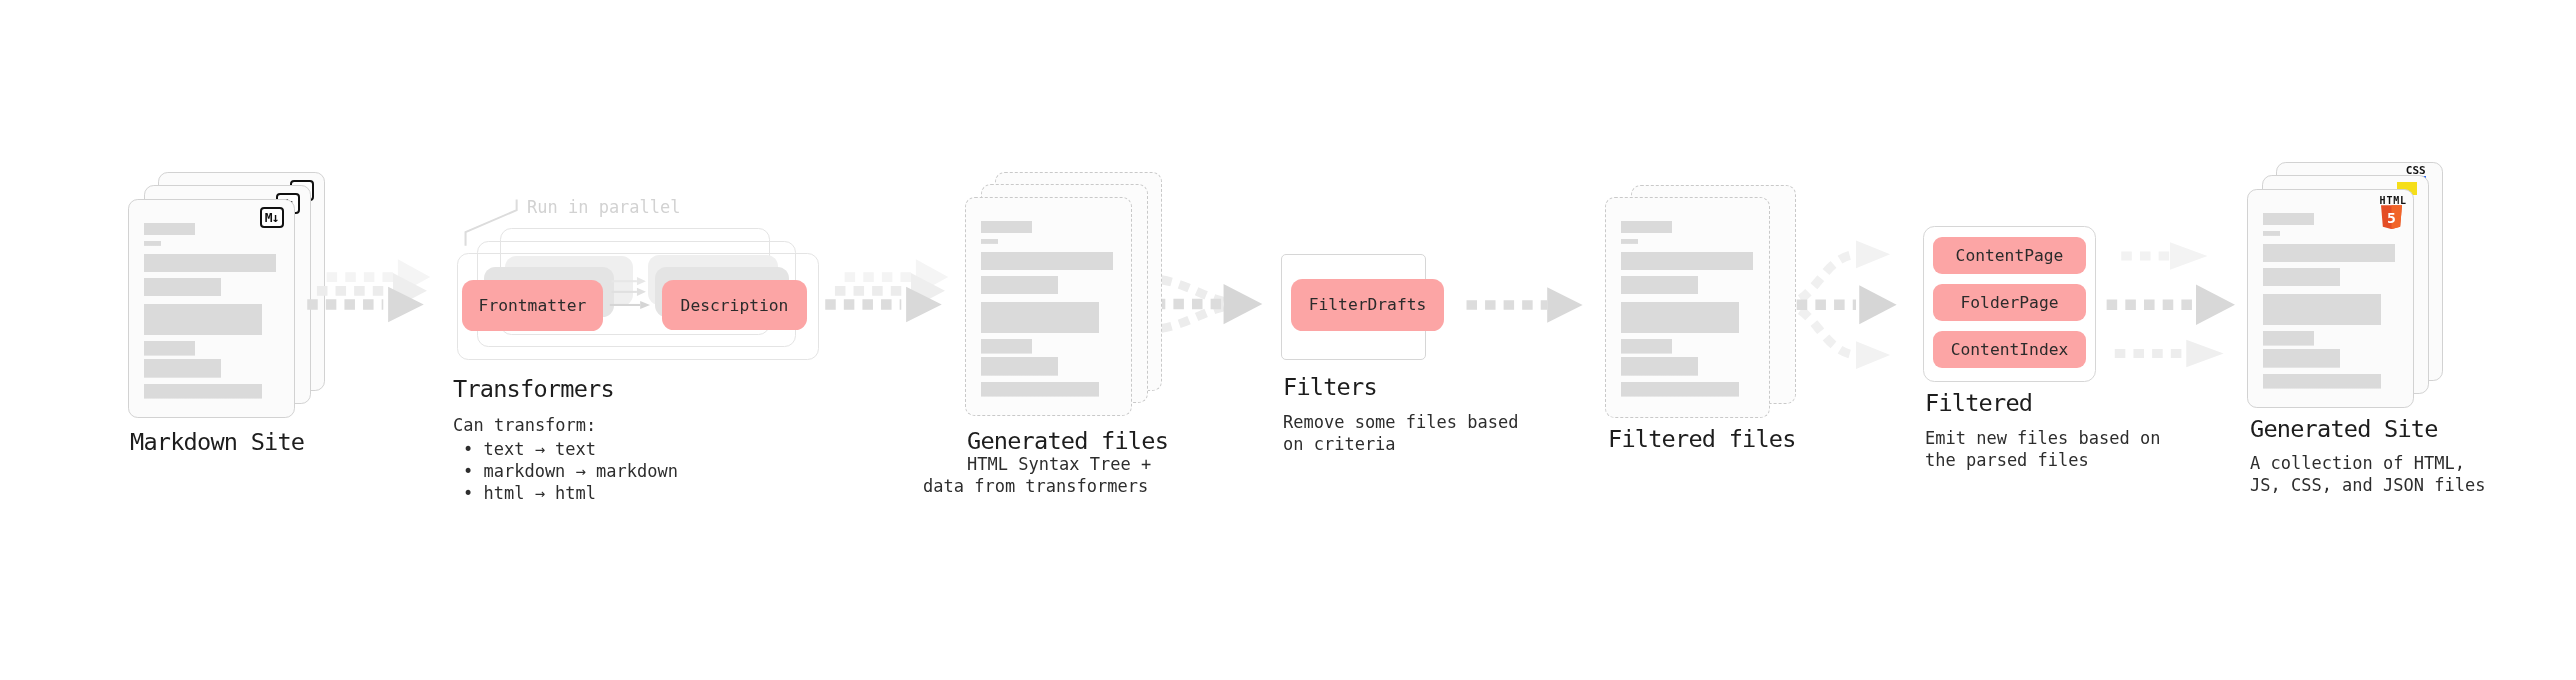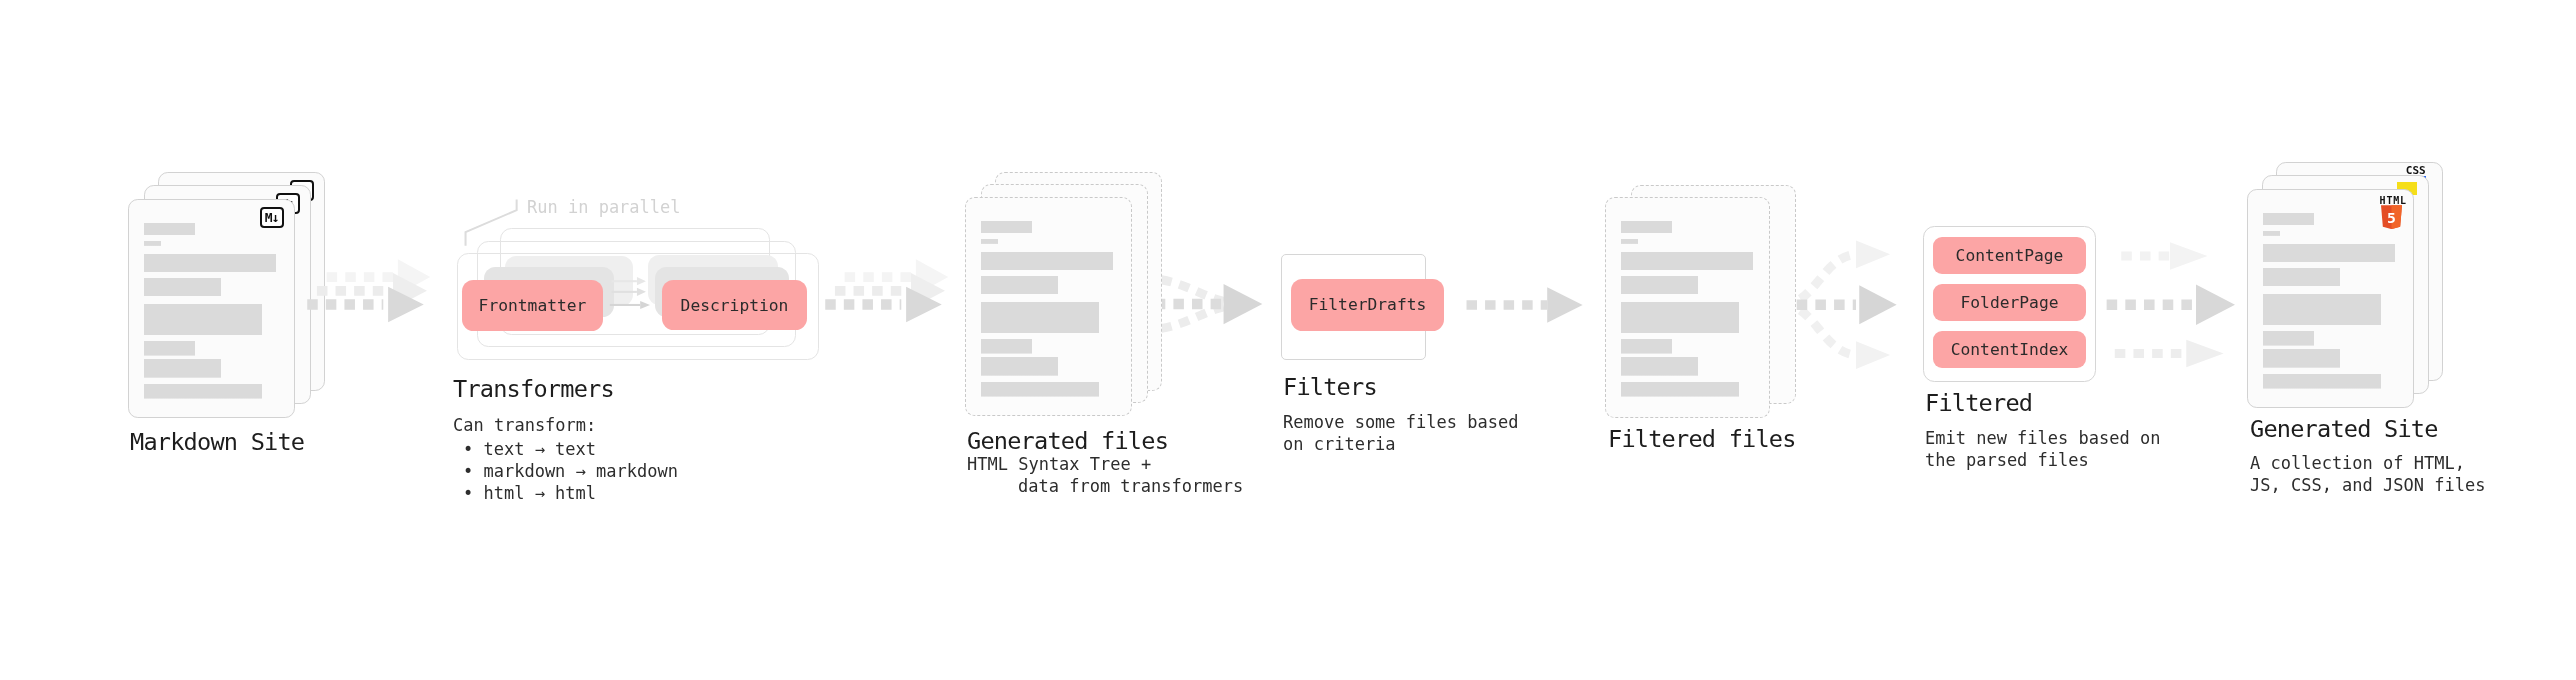--- a/index.html
+++ b/index.html
@@ -123,21 +123,21 @@
 
   <div>
     <div class="file-card dashed" style="left:995px;top:172px;z-index:1"></div>
     <div class="file-card dashed" style="left:981px;top:184px;z-index:2"></div>
     <div class="file-card dashed" style="left:965px;top:197px;z-index:3">
       <div class="skeleton"></div>
     </div>
   </div>
   <div class="stage-label" style="left:967px;top:427px">Generated files</div>
   <div class="stage-sub" style="left:967px;top:453px">HTML Syntax Tree +</div>
-  <div class="stage-sub" style="left:1018px;top:475px">data from transformers</div>
+  <div class="stage-sub" style="left:923px;top:475px">data from transformers</div>
 
   <svg class="arrow-svg" style="left:1136px;top:258px" width="150" height="93" viewBox="0 0 185 115">
     <path d="M 8,25 C 55,25 78,47 110,54" fill="none" stroke="#ececec" stroke-width="11" stroke-dasharray="13 10"></path>
     <path d="M 8,89 C 55,89 78,67 110,60" fill="none" stroke="#ececec" stroke-width="11" stroke-dasharray="13 10"></path>
     <line x1="0" y1="57" x2="105" y2="57" stroke="#dcdcdc" stroke-width="13" stroke-dasharray="13 10"></line>
     <polygon points="108,32 156,57 108,82" fill="#d6d6d6"></polygon>
   </svg>
 
   <div class="sbox" style="left:1281px;top:254px;width:145px;height:106px;border-radius:5px">
     <div class="pill" style="left:9px;top:23.6px;width:153px;height:52px">FilterDrafts</div>

